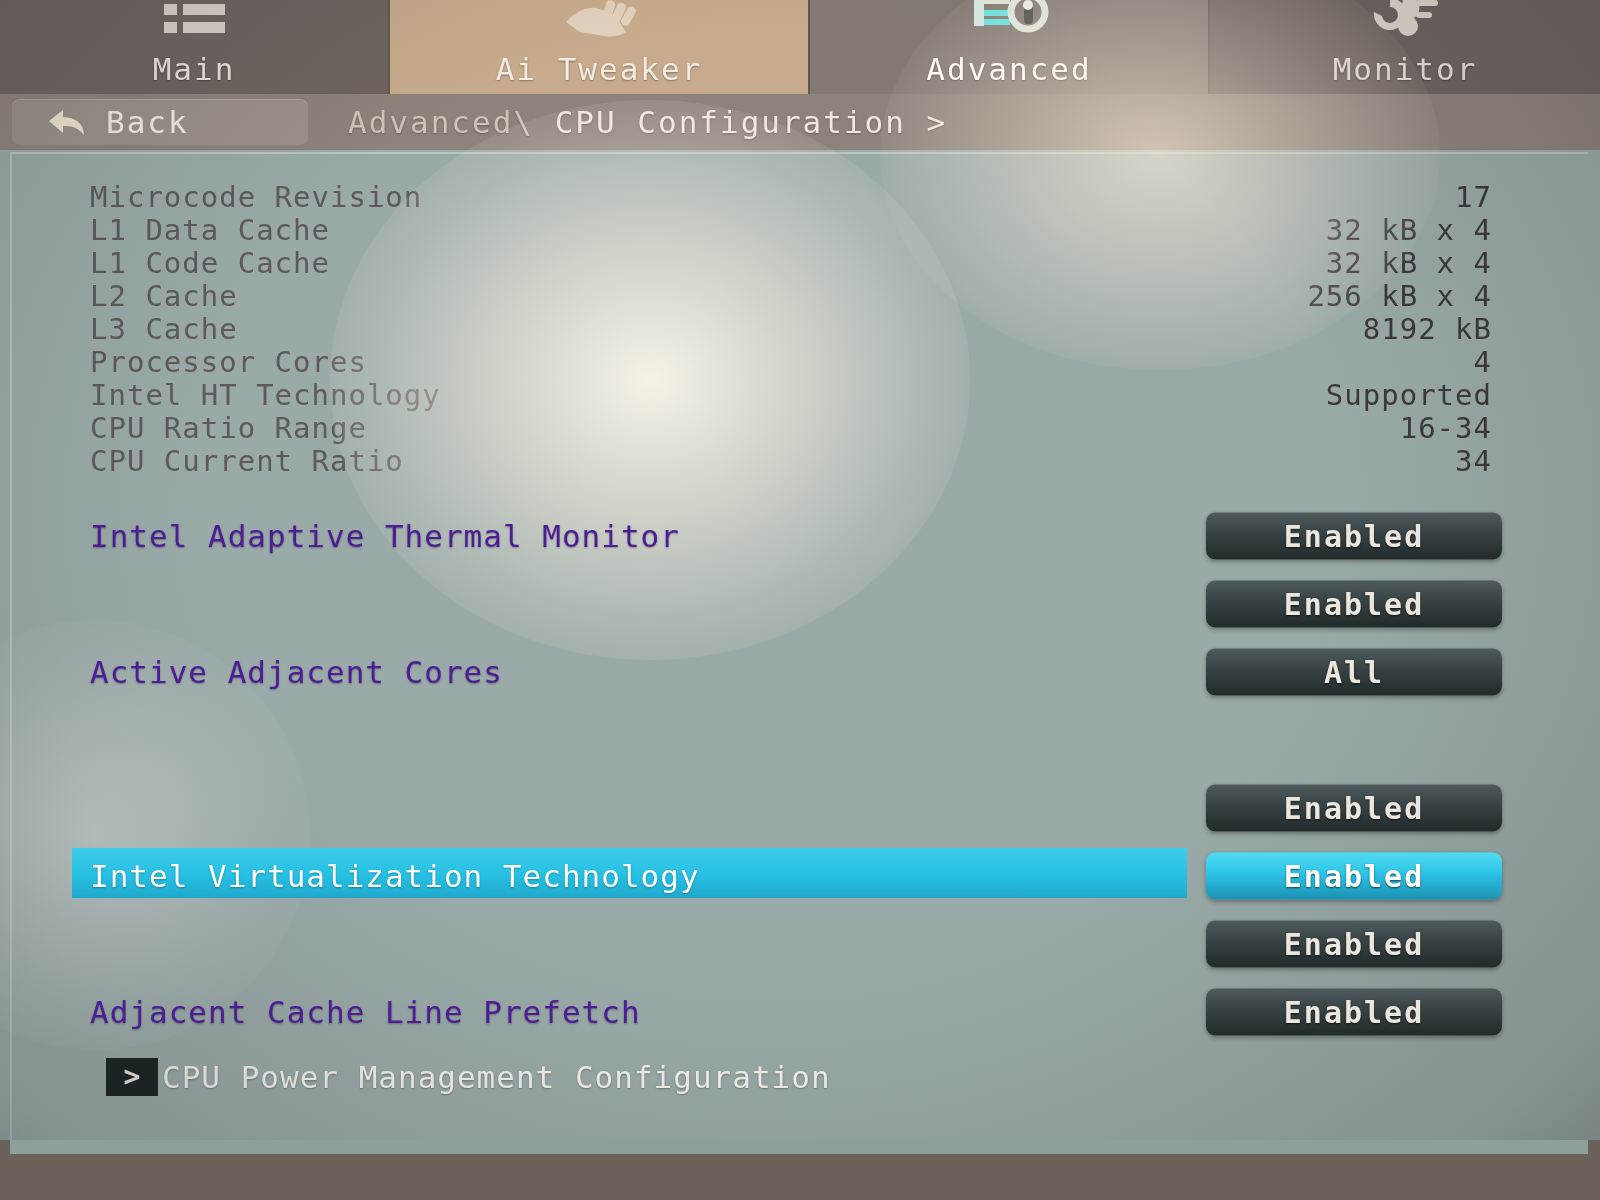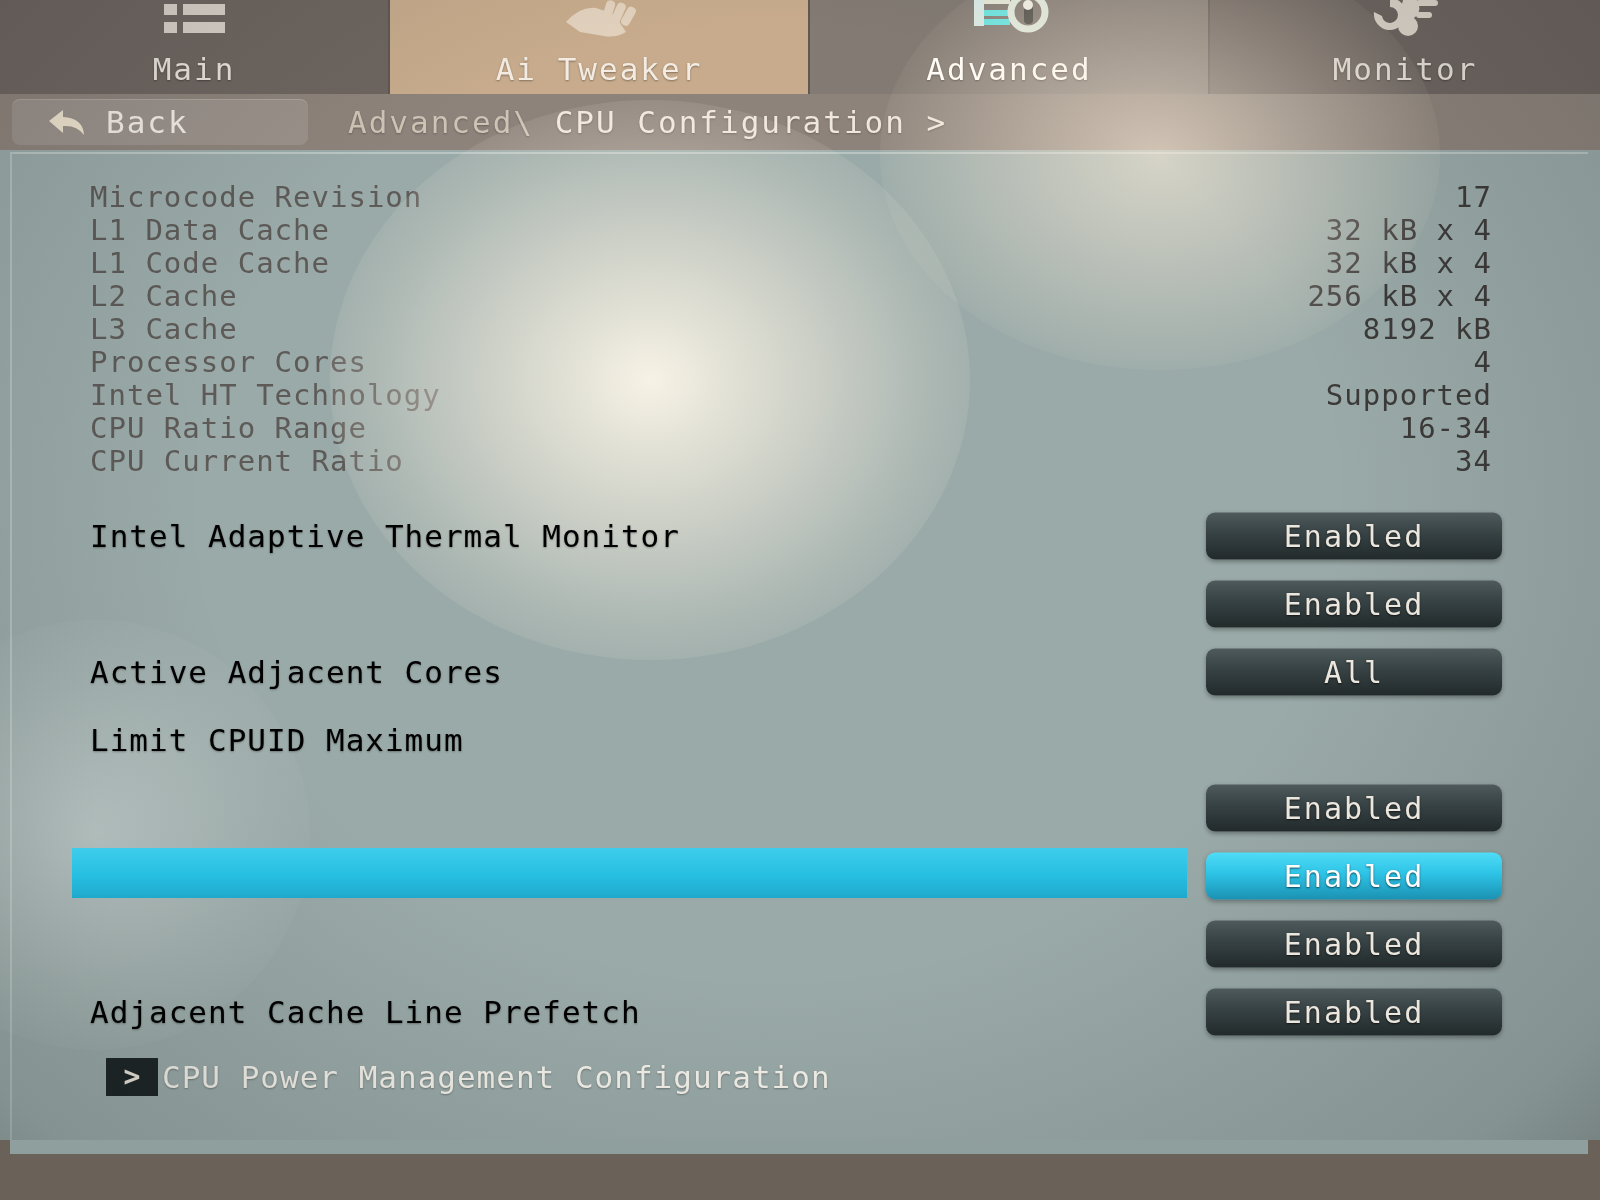--- a/index.html
+++ b/index.html
@@ -158,21 +158,21 @@
     position: relative;
     height: 68px;
   }
   .set-label {
     position: absolute;
     left: 78px;
     top: 50%;
     transform: translateY(-50%);
     font-size: 31px;
     letter-spacing: 1px;
-    color: #000000;
+    color: #4c1d95;
     white-space: pre;
     text-shadow: 0 1px 2px rgba(0,0,0,0.30);
     z-index: 2;
   }
   .set-highlight {
     position: absolute;
     left: 60px;
     top: 6px;
     width: 1115px;
     height: 50px;
@@ -194,20 +194,21 @@
     background: linear-gradient(180deg, #4e5a5c 0%, #394446 40%, #222a2b 100%);
     display: flex;
     align-items: center;
     justify-content: center;
     font-size: 30px;
     letter-spacing: 2px;
     color: #ece7de;
     box-shadow: 0 2px 4px rgba(0,0,0,0.30);
     text-shadow: 0 1px 2px rgba(0,0,0,0.6);
     z-index: 2;
+    font-weight: bold;
   }
   .set-row.selected .set-value {
     background: linear-gradient(180deg, #4fdcf6 0%, #2dc3e6 45%, #1b91b2 100%);
     color: #ffffff;
     box-shadow: 0 2px 5px rgba(0,0,0,0.30);
   }
 
   
   #submenu-row {
     position: relative;
@@ -379,27 +380,27 @@
           <span class="set-value">Enabled</span>
         </div>
         <div class="set-row">
           <span class="set-value">Enabled</span>
         </div>
         <div class="set-row">
           <span class="set-label">Active Adjacent Cores</span>
           <span class="set-value">All</span>
         </div>
         <div class="set-row">
-          <span class="set-label">Limit CPUID Maximum</span>
         </div>
         <div class="set-row">
           <span class="set-value">Enabled</span>
         </div>
         <div class="set-row selected">
           <div class="set-highlight"></div>
+          <span class="set-label">Intel Virtualization Technology</span>
           <span class="set-value">Enabled</span>
         </div>
         <div class="set-row">
           <span class="set-value">Enabled</span>
         </div>
         <div class="set-row">
           <span class="set-label">Adjacent Cache Line Prefetch</span>
           <span class="set-value">Enabled</span>
         </div>
         <div id="submenu-row">

